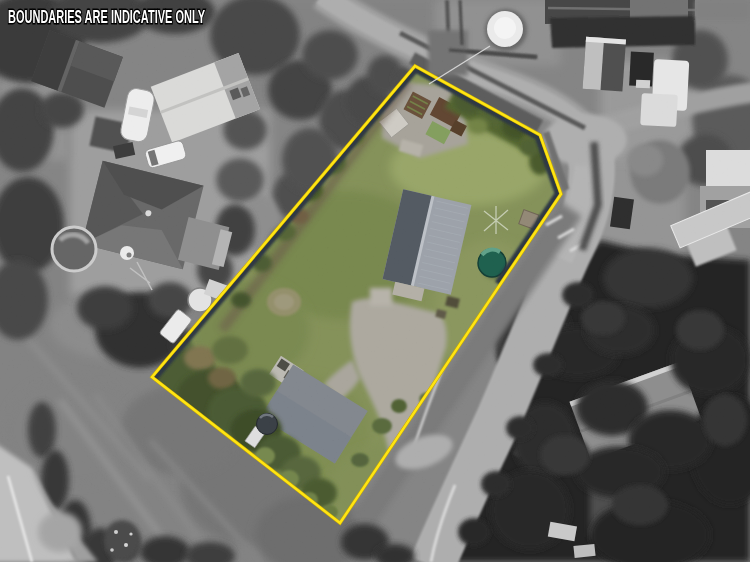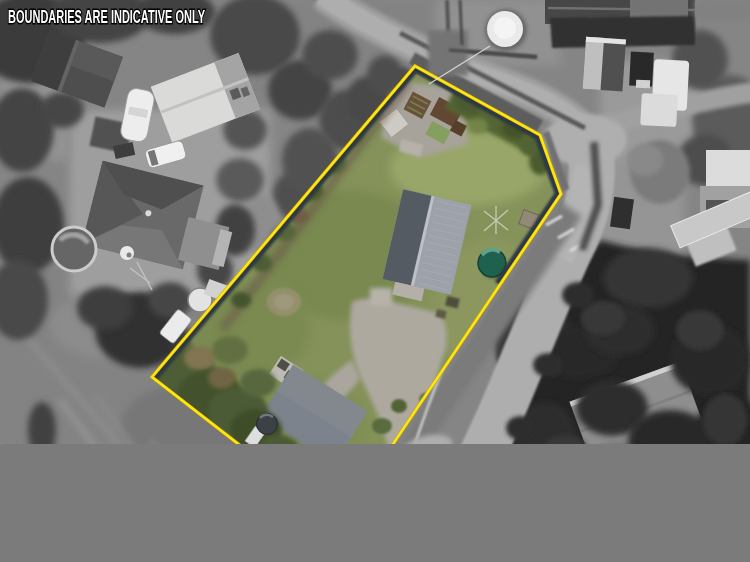--- a/index.html
+++ b/index.html
@@ -1,15 +1,15 @@
 <!DOCTYPE html>
 <html><head><meta charset="utf-8">
 <style>
  html,body{margin:0;padding:0;background:#7b7b7b;}
- #stage{position:relative;width:750px;height:444px;overflow:hidden;}
+ #stage{position:relative;width:750px;height:562px;overflow:hidden;}
  svg{display:block;}
 </style></head>
 <body>
 <div id="stage">
 <svg width="750" height="562" viewBox="0 0 750 562">
 <defs>
  <clipPath id="inside">
           <path d="M415,66 L540,135 L561,194 L340,523 L152,377 Z"></path>
         </clipPath>
  <filter id="b1" x="-30%" y="-30%" width="160%" height="160%">

